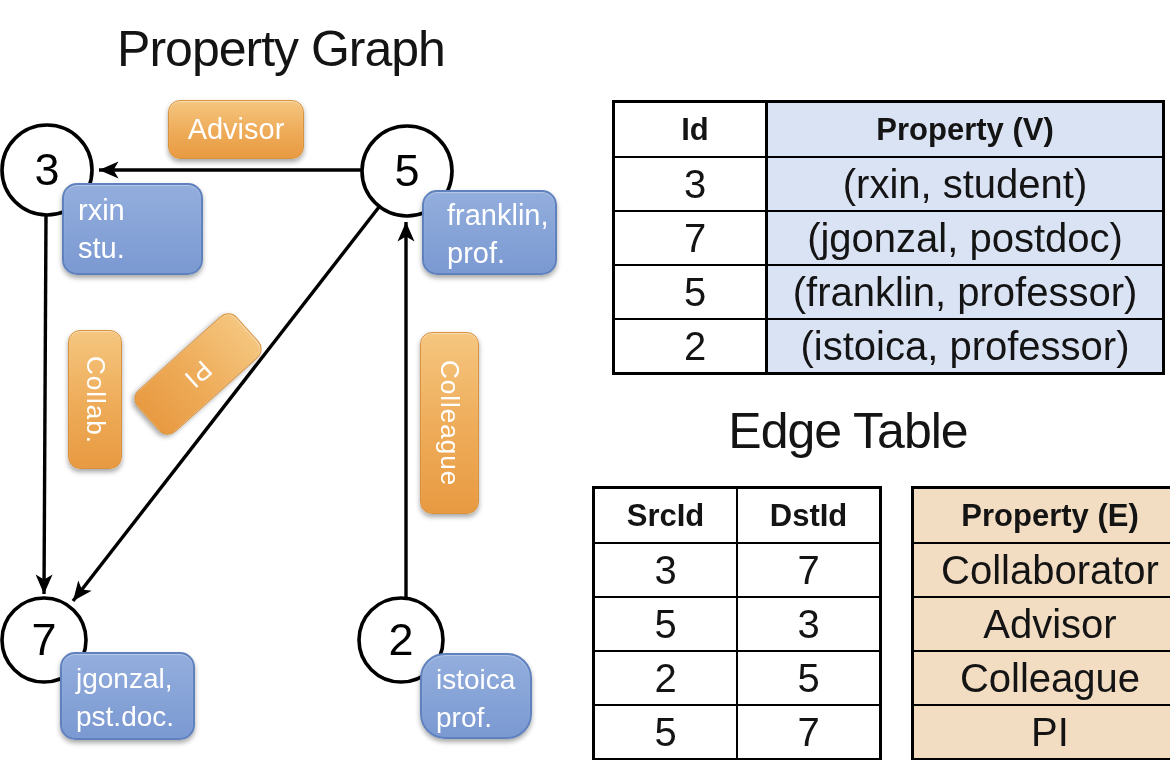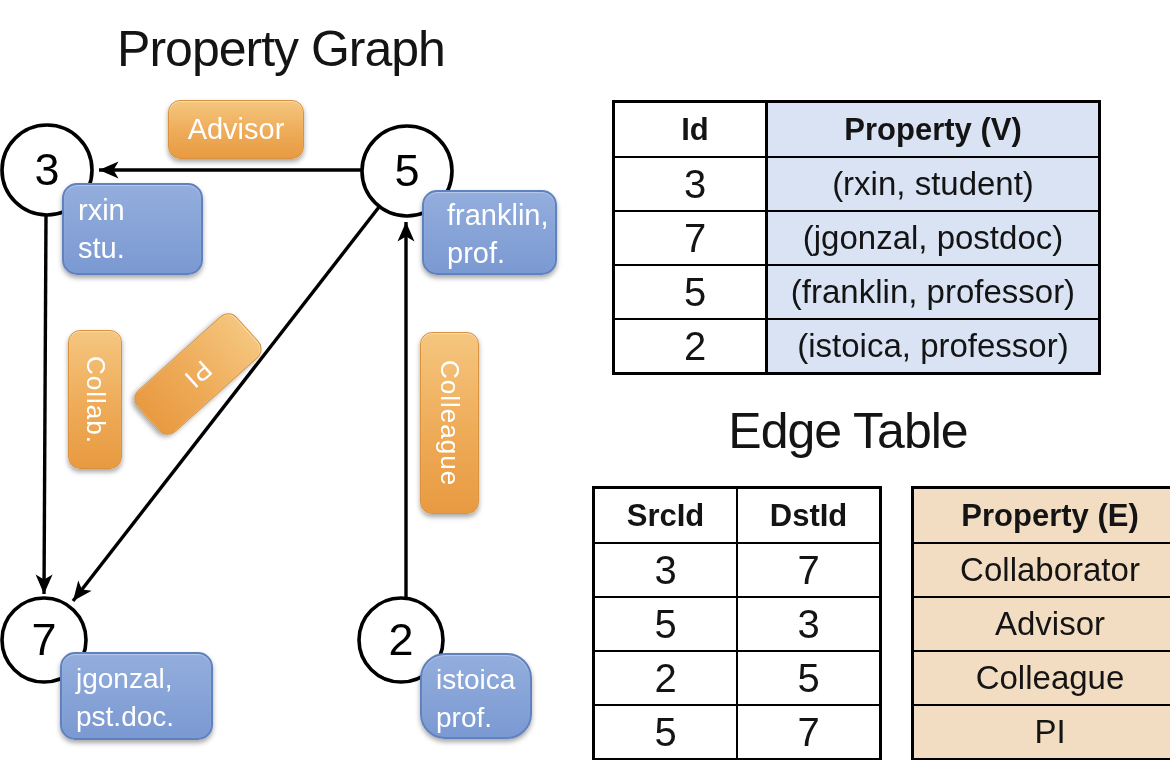--- a/index.html
+++ b/index.html
@@ -41,21 +41,21 @@
   }
   .tbl {
     position:absolute; box-sizing:border-box;
     border:3px solid #000; background:#fff;
   }
   .tbl.bluefill { background:var(--vertex-property-fill,#dae3f3); }
   .tbl.tanfill  { background:var(--edge-property-fill,#f2dcc2);margin-left:24px; }
   .trow {
     height:52px; border-top:2px solid #000;
     display:flex; align-items:center; justify-content:center;
-    font-size:33px; color:#141414;
+    font-size:40px; color:#141414;
   }
   .trow.thead { border-top:none; height:53px; font-weight:700; font-size:31px; }
   .tbl.split .trow { padding:0; justify-content:stretch; }
   .tbl.split .cell {
     flex:1 1 auto; height:100%; display:flex; align-items:center; justify-content:center;
   }
   .tbl.split .cell.c2 { border-left:2px solid #000; }
   .num { font-size:40px; }
 </style>
 </head>
@@ -100,39 +100,39 @@
   </div>
 
   <div class="blue-box" style="left:62px; top:183px; width:141px; height:92px;">
     <div>rxin</div>
     <div>stu.</div>
   </div>
   <div class="blue-box" style="left:422px; top:190px; width:135px; height:85px; padding-top:4px;padding-left:23px;">
     <div>franklin,</div>
     <div>prof.</div>
   </div>
-  <div class="blue-box" style="left:60px; top:652px; width:153px; height:88px; font-size:28px;">
+  <div class="blue-box" style="left:60px; top:652px; width:135px; height:88px; font-size:28px;">
     <div>jgonzal,</div>
     <div>pst.doc.</div>
   </div>
   <div class="blue-box" style="left:420px; top:653px; width:112px; height:86px; font-size:28px;border-radius:25px;">
     <div>istoica</div>
     <div>prof.</div>
   </div>
 
 
   <div class="tbl" style="left:592px; top:100px; width:166px;margin-left:20px;">
     <div class="trow thead">Id</div>
     <div class="trow num">3</div>
     <div class="trow num">7</div>
     <div class="trow num">5</div>
     <div class="trow num">2</div>
   </div>
 
-  <div class="tbl bluefill" style="left:765px; top:100px; width:336px;">
+  <div class="tbl bluefill" style="left:765px; top:100px; width:400px;">
     <div class="trow thead">Property (V)</div>
     <div class="trow">(rxin, student)</div>
     <div class="trow">(jgonzal, postdoc)</div>
     <div class="trow">(franklin, professor)</div>
     <div class="trow">(istoica, professor)</div>
   </div>
 
   <div class="fig-title" style="left:598px; top:402px; width:500px;">Edge Table</div>
 
   <div class="tbl split" style="left:592px; top:486px; width:290px;">

